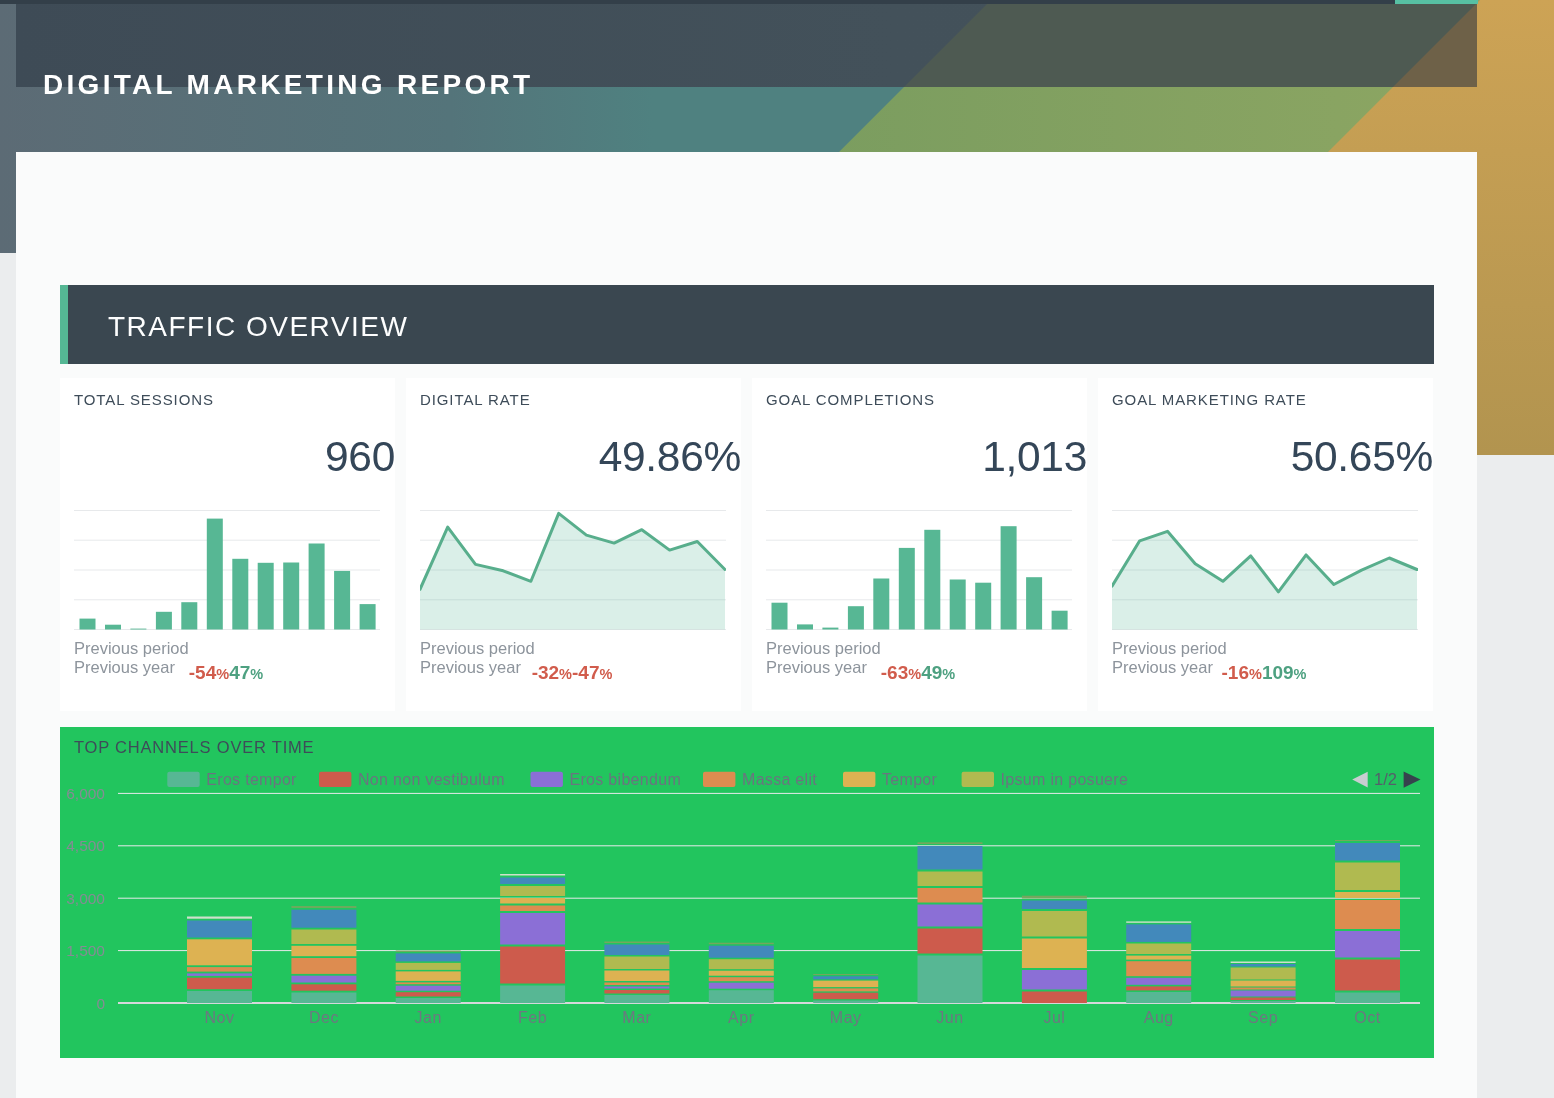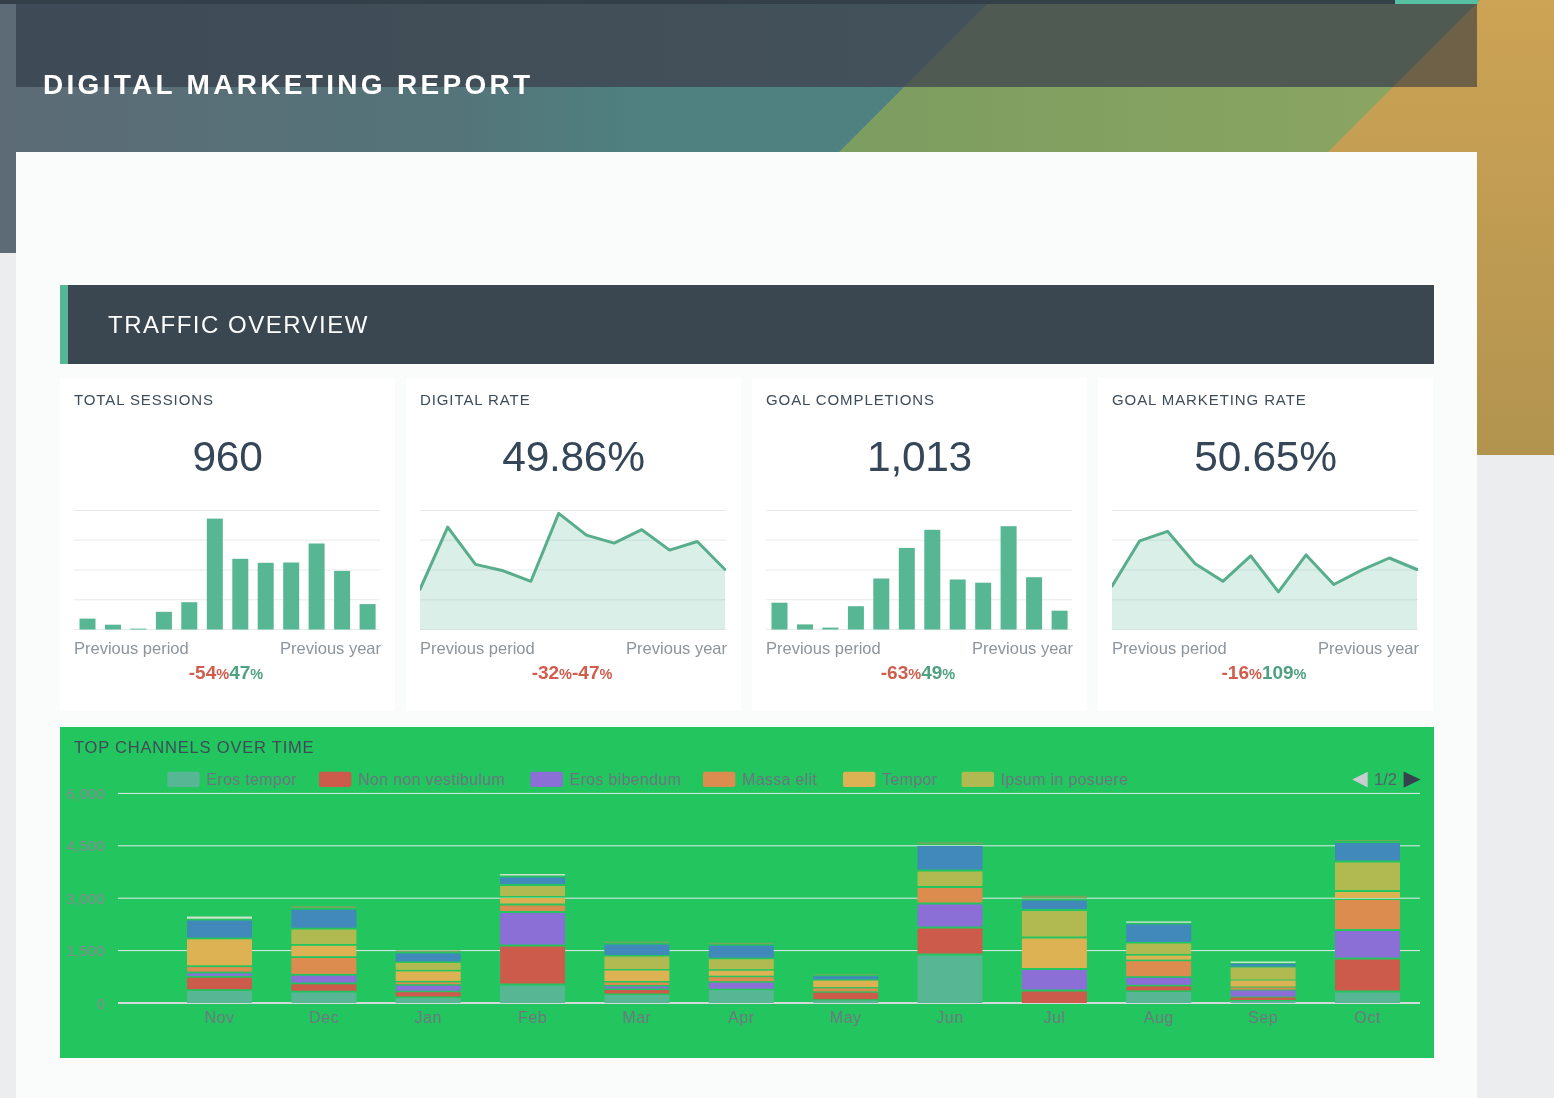--- a/index.html
+++ b/index.html
@@ -3,27 +3,27 @@
 <style>
 * { margin:0; padding:0; box-sizing:border-box; }
 html,body { width:1554px; height:1098px; overflow:hidden; background:#ebedee;
   font-family:"Liberation Sans", sans-serif; position:relative; }
 .hero { position:absolute; left:0; top:0; }
 .patch { position:absolute; left:0; top:253px; width:16px; height:202px; background:#ebedee; }
 .panel { position:absolute; left:16px; top:152px; width:1461px; height:946px; background:#fafbfb; }
 .h1 { position:absolute; left:43px; top:29px; color:#fff; font-size:28px; font-weight:bold; letter-spacing:3.3px;margin-top:40px; }
 .tbar { position:absolute; left:60px; top:285px; width:1374px; height:79px; background:#3a4750;
   border-left:8px solid #55b794; }
-.tbar span { position:absolute; left:40px; top:26px; color:#fdfefe; font-size:24px; letter-spacing:1.5px; }
+.tbar span { position:absolute; left:40px; top:26px; color:#fdfefe; font-size:28px; letter-spacing:1.5px; }
 .card { position:absolute; top:378px; width:335px; height:333px; background:#fff; }
 .ctitle { position:absolute; left:14px; top:13px; font-size:15px; letter-spacing:0.9px; color:#3e4c59; }
-.cnum { position:absolute; left:0; top:55px; width:100%; text-align:center; font-size:42.5px; color:#344658; letter-spacing:-0.3px; }
+.cnum { position:absolute; left:0; top:55px; width:100%; text-align:right; font-size:42.5px; color:#344658; letter-spacing:-0.3px; }
 .cchart { position:absolute; left:14px; top:132px; width:306px; height:121px; }
 .clabels { position:absolute; left:14px; top:261px; width:307px; display:flex; justify-content:space-between;
-  font-size:16.5px; color:#8d949c; }
+  font-size:16.5px; color:#8d949c;flex-direction:column; }
 .cpcts { position:absolute; left:33px; top:284px; width:266px; display:flex; justify-content:center;
   font-size:19px; font-weight:bold; }
 .pct i { font-style:normal; font-size:14.5px; }
 .pct.red { color:#d15c4c; }
 .pct.grn { color:#4ea181; }
 .bigcard { position:absolute; left:60px; top:727px; width:1374px; height:331px; background:#22c55e; }
 .btitle { position:absolute; left:14px; top:11px; font-size:16.5px; letter-spacing:0.8px; color:#3e4c59; }
 .ylab { font-size:15.5px; fill:#858c94; }
 .mlab { font-size:16px; fill:#6e7781; letter-spacing:0.5px; }
 .leglab { font-size:16px; fill:#6b7480; letter-spacing:0.3px; }

